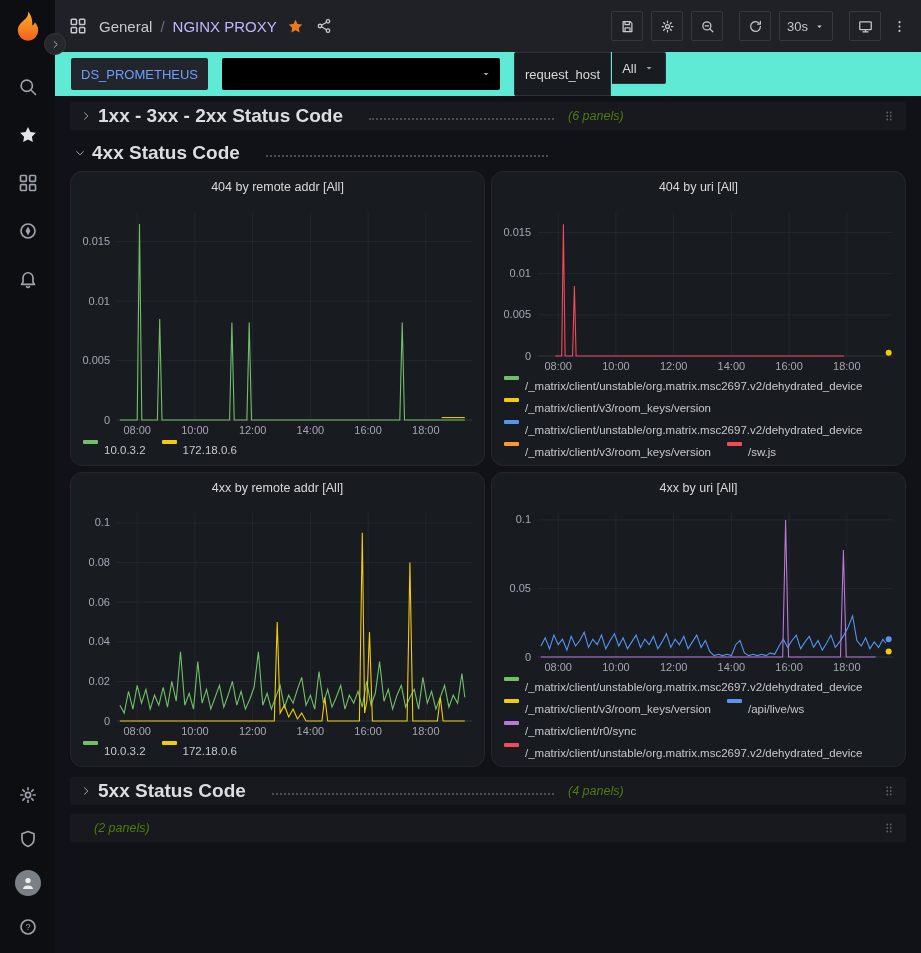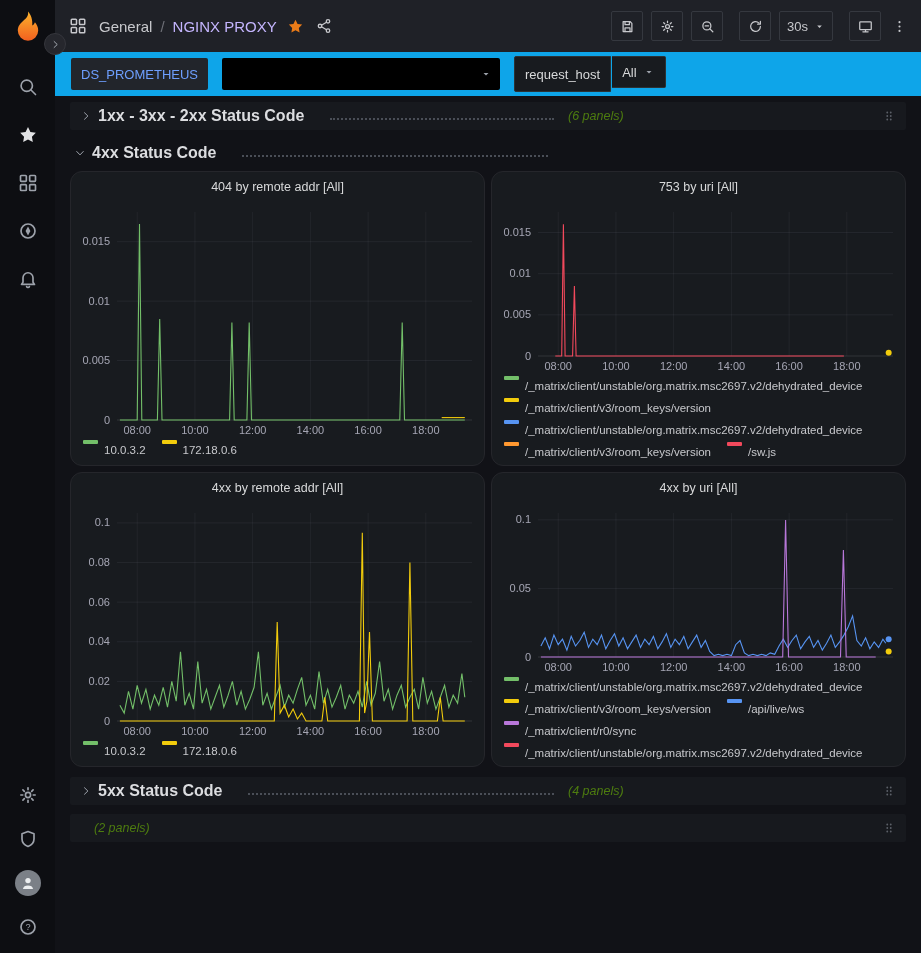--- a/index.html
+++ b/index.html
@@ -35,38 +35,38 @@
   .share-ic{width:16px;height:16px;color:#c7c8cc;margin-left:4px;cursor:pointer}
   .spacer{flex:1}
   .tool-btn{height:30px;min-width:32px;border:1px solid #35383f;border-radius:2px;background:transparent;color:#c7c8cc;display:flex;align-items:center;justify-content:center;gap:6px;padding:0 7px;font-size:13px;cursor:pointer;white-space:nowrap}
   .tool-btn .icon{width:15px;height:15px}
   .tool-btn .caret{width:11px;height:11px}
   .tz{font-size:11px;color:#aeb1b8}
   .gap-l{margin-left:8px}
   .kebab-btn{border:none;min-width:20px;padding:0 2px}
 
   
-  .submenu{height:44px;flex:none;display:flex;align-items:center;padding:0 16px;gap:14px;background:#0ea5e9}
+  .submenu{height:44px;flex:none;display:flex;align-items:center;padding:0 16px;gap:14px;background:#5eead4}
   .var-pair{display:flex;gap:1px}
   .var-label{height:32px;display:flex;align-items:center;padding:0 10px;background:#22252b;color:#6e9fff;font-weight:500;border-radius:2px;font-size:13px}
   .var-black{width:278px;height:32px;background:#000;border-radius:2px;display:flex;align-items:center;justify-content:flex-end;padding:0 8px;cursor:pointer}
   .var-black .caret{width:12px;height:12px;color:#9da2ab}
-  .var-label2{height:36px;display:flex;align-items:center;padding:0 10px;background:#181b1f;border:1px solid #2c3235;color:#d8d9da;border-radius:2px 0 0 2px;font-size:13px}
+  .var-label2{height:44px;display:flex;align-items:center;padding:0 10px;background:#181b1f;border:1px solid #2c3235;color:#d8d9da;border-radius:2px 0 0 2px;font-size:13px}
   .var-value{height:32px;display:flex;align-items:center;gap:6px;padding:0 10px;background:#181b1f;border:1px solid #2c3235;border-left:none;color:#d8d9da;border-radius:0 2px 2px 0;cursor:pointer;font-size:13px}
   .var-value .caret{width:12px;height:12px;color:#9da2ab}
 
   
   .content{flex:1;padding:6px 15px 0;overflow:hidden}
   .dash-row{height:28px;display:flex;align-items:center;margin-bottom:9px;cursor:pointer}
   .dash-row.collapsed{background:#17191e;border-radius:2px;padding:0 10px}
   .dash-row.expanded{padding:0 4px;margin-bottom:4px}
   .row-left{display:flex;align-items:center;width:474px;min-width:0}
   .chev{width:12px;height:12px;color:#9da2ab;flex:none;margin-right:6px}
   .rot90{transform:rotate(90deg)}
-  .row-title{font-weight:700;font-size:16px;color:#dcdde0;margin-right:26px;white-space:nowrap}
+  .row-title{font-weight:700;font-size:19px;color:#dcdde0;margin-right:26px;white-space:nowrap}
   .row-dots{flex:1;border-top:2px dotted #4a4e57;height:0;margin-top:5px}
   .row-count{font-style:italic;color:#4d7c0f;font-size:12.5px;margin-left:14px;white-space:nowrap}
   .row-handle{margin-left:auto;width:14px;height:16px;color:#5c6068;cursor:grab}
 
   .grid{display:grid;grid-template-columns:1fr 1fr;gap:6px;margin:2px 0 10px}
   .panel{height:295px;background:#181b1f;border:1px solid #25262b;border-radius:12px;display:flex;flex-direction:column;overflow:hidden}
   .panel-title{height:30px;flex:none;display:flex;align-items:center;justify-content:center;font-size:12.5px;font-weight:500;color:#d8d9da;cursor:pointer}
   .chart{flex:none;position:relative;width:100%}
   .tall .chart{height:236px}
   .short .chart{height:172px}
@@ -364,21 +364,21 @@
                 <span class="legend-swatch" style="background: rgb(115, 191, 105);"></span>
                 <span>10.0.3.2</span>
               </div>
               <div class="legend-item">
                 <span class="legend-swatch" style="background: rgb(242, 204, 12);"></span>
                 <span>172.18.0.6</span>
               </div>
             </div>
         </section>
         <section class="panel short">
-          <header class="panel-title">753 by uri [All]</header>
+          <header class="panel-title">404 by uri [All]</header>
           <div class="chart"><svg width="413" height="172">
                 <line x1="66.20325203252033" x2="66.20325203252033" y1="10" y2="154" stroke="rgba(204,204,220,0.06)"></line>
                 <text x="66.20325203252033" y="168" text-anchor="middle" font-size="11" fill="rgba(204,204,220,0.78)">08:00</text>
                 <line x1="123.92682926829268" x2="123.92682926829268" y1="10" y2="154" stroke="rgba(204,204,220,0.06)"></line>
                 <text x="123.92682926829268" y="168" text-anchor="middle" font-size="11" fill="rgba(204,204,220,0.78)">10:00</text>
                 <line x1="181.65040650406502" x2="181.65040650406502" y1="10" y2="154" stroke="rgba(204,204,220,0.06)"></line>
                 <text x="181.65040650406502" y="168" text-anchor="middle" font-size="11" fill="rgba(204,204,220,0.78)">12:00</text>
                 <line x1="239.3739837398374" x2="239.3739837398374" y1="10" y2="154" stroke="rgba(204,204,220,0.06)"></line>
                 <text x="239.3739837398374" y="168" text-anchor="middle" font-size="11" fill="rgba(204,204,220,0.78)">14:00</text>
                 <line x1="297.09756097560967" x2="297.09756097560967" y1="10" y2="154" stroke="rgba(204,204,220,0.06)"></line>

